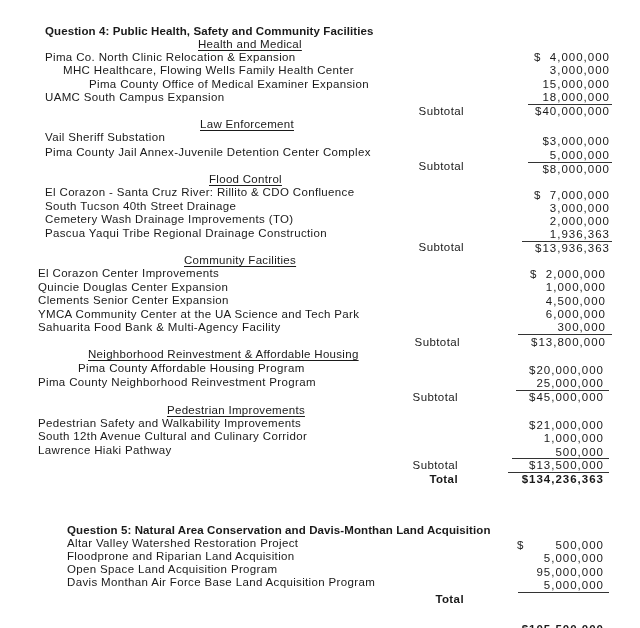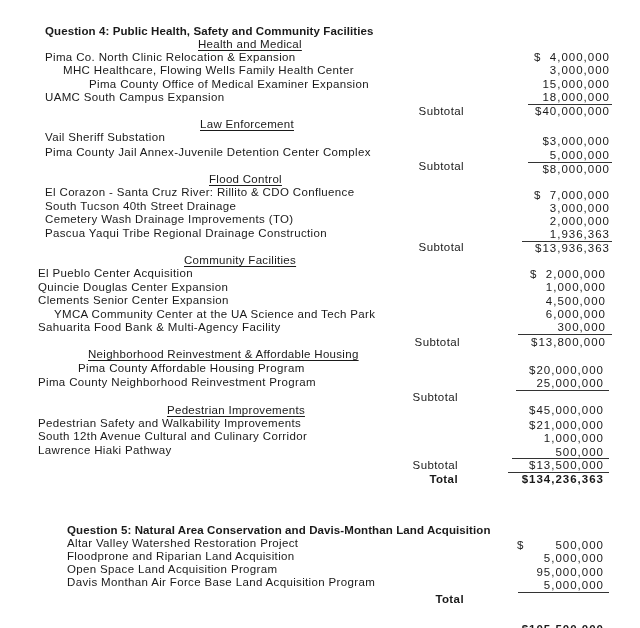--- a/index.html
+++ b/index.html
@@ -52,42 +52,42 @@
   <div class="abs item" style="left:45px;top:227px;">Pascua Yaqui Tribe Regional Drainage Construction</div>
   <div class="abs amt" style="right:30px;top:189px;white-space:pre;">$  7,000,000</div>
   <div class="abs amt" style="right:30px;top:202px;">3,000,000</div>
   <div class="abs amt" style="right:30px;top:215px;">2,000,000</div>
   <div class="abs amt" style="right:30px;top:228px;">1,936,363</div>
   <div class="rule" style="left:522px;width:90px;top:241px;"></div>
   <div class="abs sub" style="right:176px;top:241px;">Subtotal</div>
   <div class="abs amt" style="right:30px;top:242px;">$13,936,363</div>
 
   <div class="abs heading" style="left:184px;top:254px;">Community Facilities</div>
-  <div class="abs item" style="left:38px;top:267px;">El Pueblo Center Acquisition</div>
+  <div class="abs item" style="left:38px;top:267px;">El Corazon Center Improvements</div>
   <div class="abs item" style="left:38px;top:281px;">Quincie Douglas Center Expansion</div>
   <div class="abs item" style="left:38px;top:294px;">Clements Senior Center Expansion</div>
-  <div class="abs item" style="left:54px;top:308px;">YMCA Community Center at the UA Science and Tech Park</div>
+  <div class="abs item" style="left:38px;top:308px;">YMCA Community Center at the UA Science and Tech Park</div>
   <div class="abs item" style="left:38px;top:321px;">Sahuarita Food Bank &amp; Multi-Agency Facility</div>
   <div class="abs amt" style="right:34px;top:268px;white-space:pre;">$  2,000,000</div>
   <div class="abs amt" style="right:34px;top:281px;">1,000,000</div>
   <div class="abs amt" style="right:34px;top:295px;">4,500,000</div>
   <div class="abs amt" style="right:34px;top:308px;">6,000,000</div>
   <div class="abs amt" style="right:34px;top:321px;">300,000</div>
   <div class="rule" style="left:518px;width:94px;top:334px;"></div>
   <div class="abs sub" style="right:180px;top:336px;">Subtotal</div>
   <div class="abs amt" style="right:34px;top:336px;">$13,800,000</div>
 
   <div class="abs heading" style="left:88px;top:348px;">Neighborhood Reinvestment &amp; Affordable Housing</div>
   <div class="abs item" style="left:38px;top:362px;padding-left:40px;">Pima County Affordable Housing Program</div>
   <div class="abs item" style="left:38px;top:376px;">Pima County Neighborhood Reinvestment Program</div>
   <div class="abs amt" style="right:36px;top:364px;">$20,000,000</div>
   <div class="abs amt" style="right:36px;top:377px;">25,000,000</div>
   <div class="rule" style="left:516px;width:93px;top:390px;"></div>
   <div class="abs sub" style="right:182px;top:391px;">Subtotal</div>
-  <div class="abs amt" style="right:36px;top:404px;text-align:center;">$45,000,000</div>
+  <div class="abs amt" style="right:36px;top:391px;text-align:center;">$45,000,000</div>
 
   <div class="abs heading" style="left:167px;top:404px;">Pedestrian Improvements</div>
   <div class="abs item" style="left:38px;top:417px;">Pedestrian Safety and Walkability Improvements</div>
   <div class="abs item" style="left:38px;top:430px;">South 12th Avenue Cultural and Culinary Corridor</div>
   <div class="abs item" style="left:38px;top:444px;">Lawrence Hiaki Pathway</div>
   <div class="abs amt" style="right:36px;top:419px;">$21,000,000</div>
   <div class="abs amt" style="right:36px;top:432px;">1,000,000</div>
   <div class="abs amt" style="right:36px;top:446px;">500,000</div>
   <div class="rule" style="left:512px;width:97px;top:458px;"></div>
   <div class="abs sub" style="right:182px;top:459px;">Subtotal</div>

